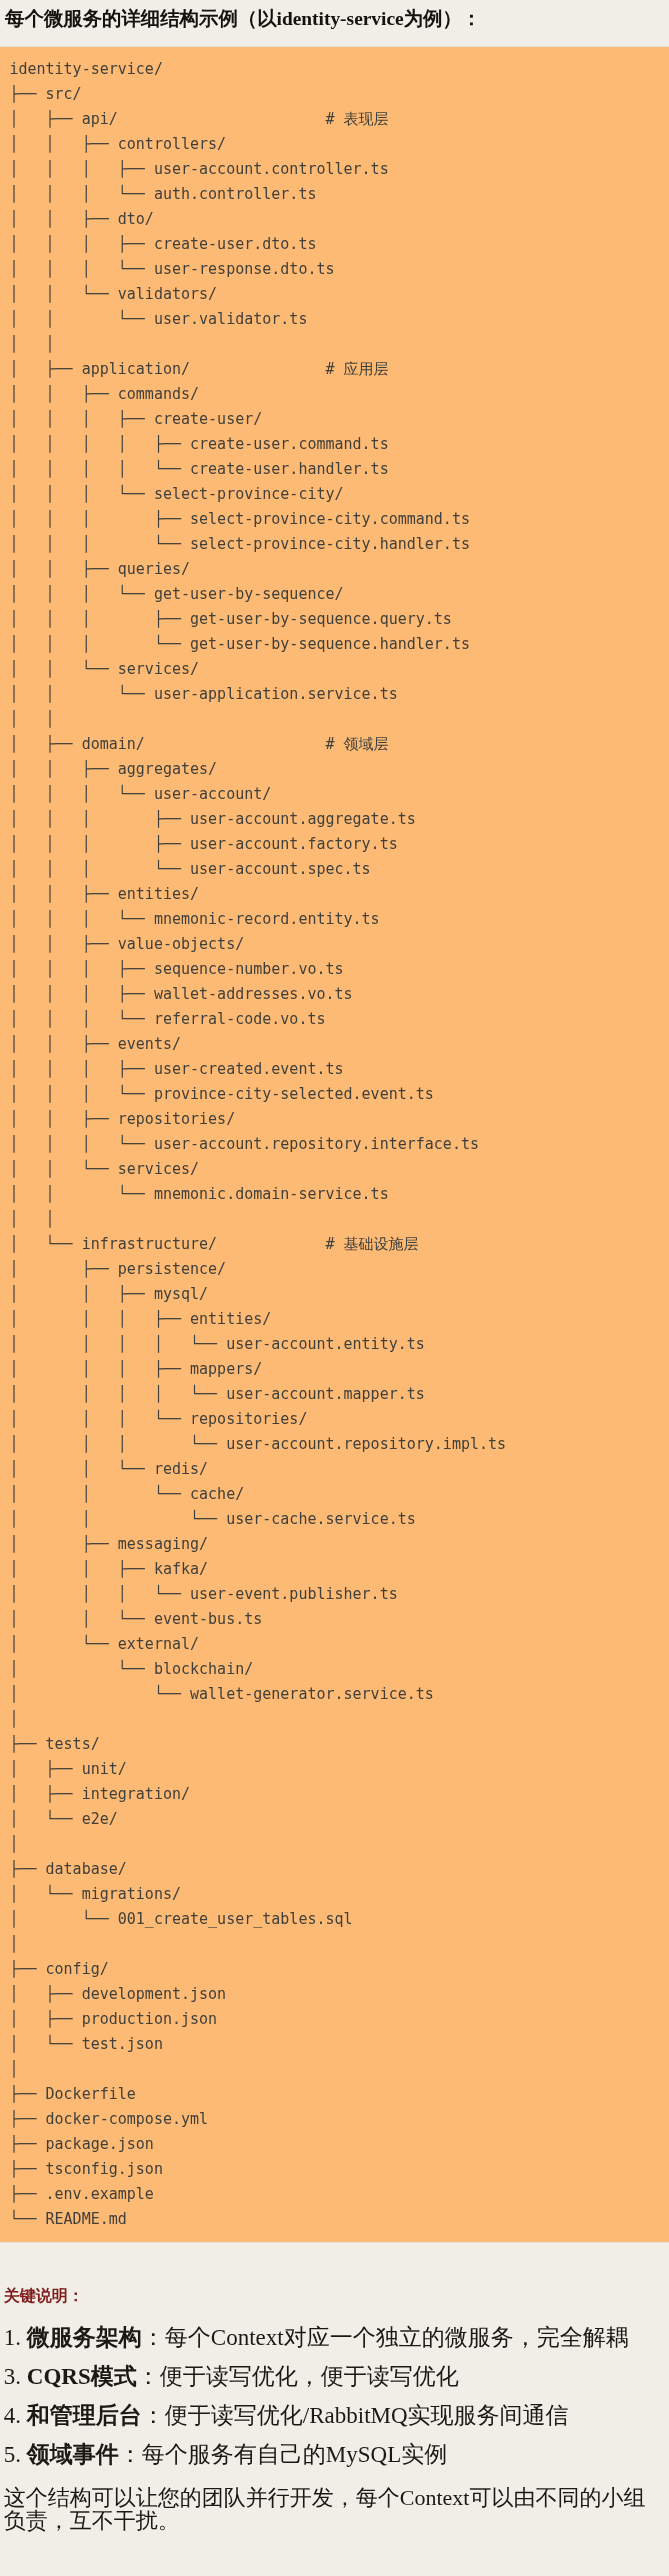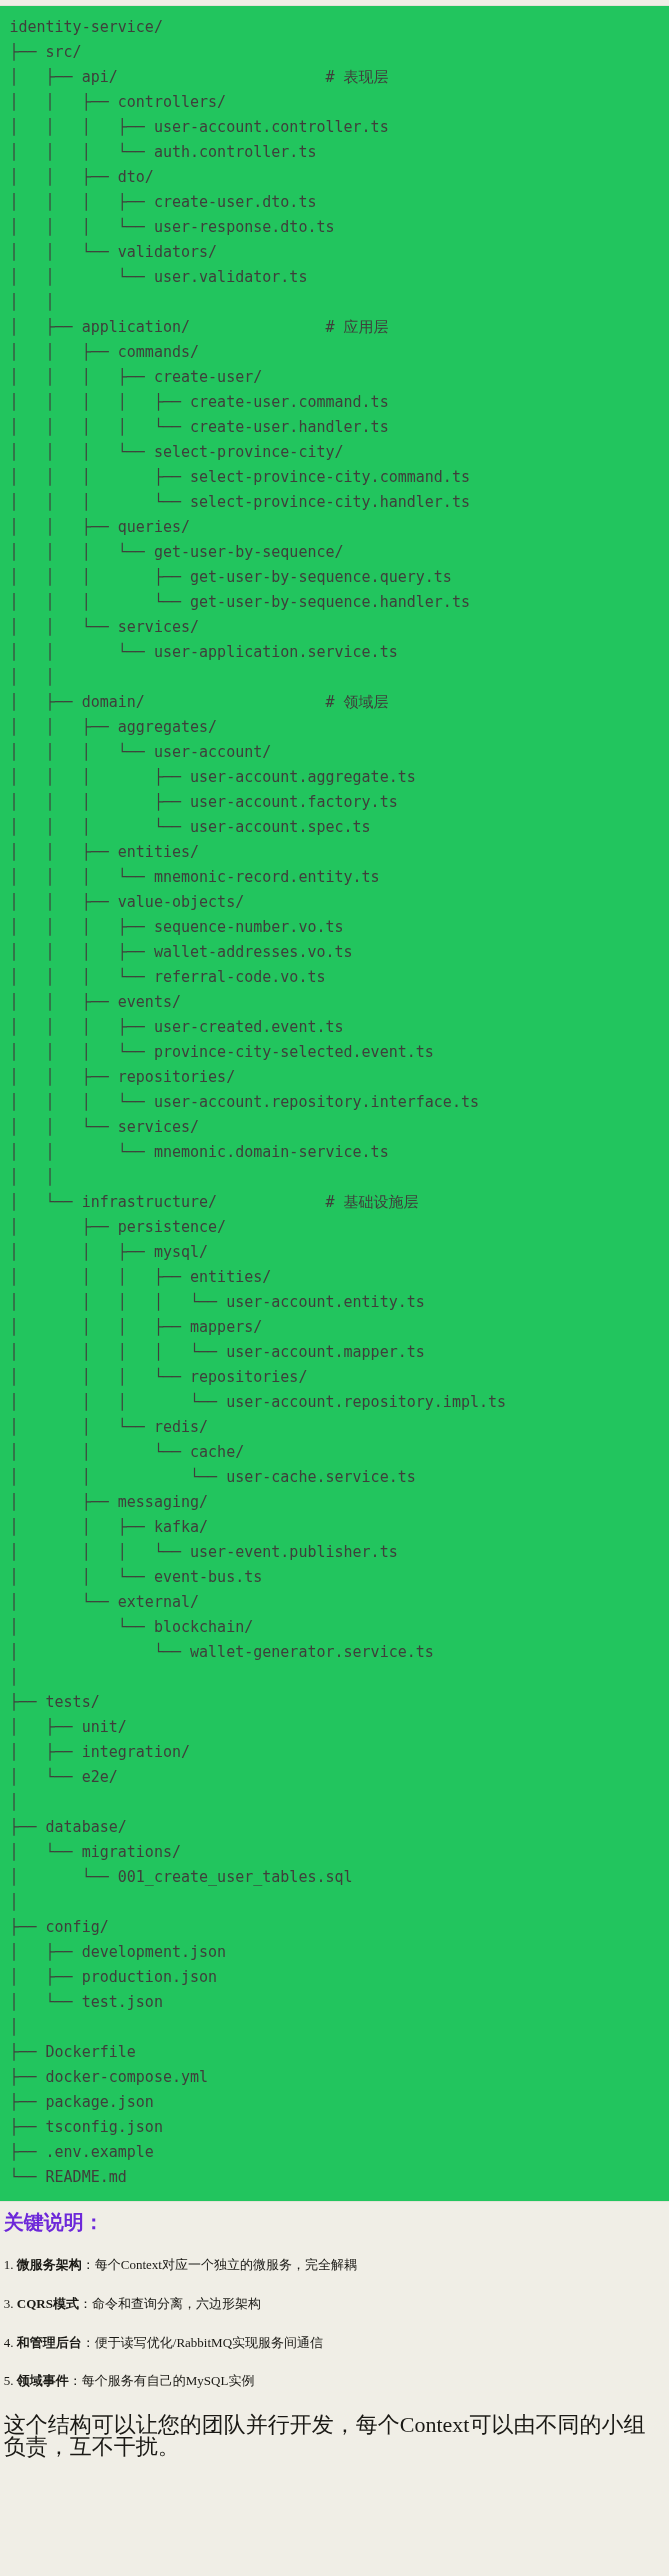--- a/index.html
+++ b/index.html
@@ -13,65 +13,66 @@
 
   .doc-title {
     font-size: 19.4px;
     line-height: 27.5px;
     font-weight: 700;
     color: #13120e;
     margin: 0 1.3px 13.8px 1.3px;
   }
 
   .code-block {
-    background: #22c55e;
+    background: #fdba74;
     border-top: 0.6px solid #e5e2d8;
     border-bottom: 0.6px solid #e5e2d8;
     margin: 0 -3.8px;
     padding: 9.4px 0 10.6px 0;
     overflow: hidden;
   }
   .code-block pre {
     margin: 0;
     padding: 0 9.4px;
     font-family: "DejaVu Sans Mono", monospace;
     font-size: 15px;
     line-height: 25px;
     color: #3f3f3b;
     white-space: pre;
   }
 
   .notes-heading {
-    font-size: 20px;
+    font-size: 16px;
     line-height: 25px;
     font-weight: 700;
-    color: #6d28d9;
-    margin: 8px 0 19px 0;
+    color: #7f1d1d;
+    margin: 40px 0 19px 0;
   }
 
   .notes-list { margin: 0; padding: 0; list-style: none; }
   .note-item {
-    font-size: 13px;
+    font-size: 23px;
     line-height: 22.5px;
     margin: 0 0 16.3px 0;
   }
   .note-num { white-space: pre; }
   .note-term { font-weight: 700; }
 
   .closing-paragraph {
     font-size: 22px;
     line-height: 22.5px;
     margin: 21px 0 0 0;
   }
 </style>
 </head>
 <body>
 
 <div class="page">
 
+  <h1 class="doc-title">每个微服务的详细结构示例（以identity-service为例）：</h1>
 
   <div class="code-block">
     <pre>identity-service/
 ├── src/
 │   ├── api/                       # 表现层
 │   │   ├── controllers/
 │   │   │   ├── user-account.controller.ts
 │   │   │   └── auth.controller.ts
 │   │   ├── dto/
 │   │   │   ├── create-user.dto.ts
@@ -153,21 +154,21 @@
 ├── package.json
 ├── tsconfig.json
 ├── .env.example
 └── README.md</pre>
   </div>
 
   <h2 class="notes-heading">关键说明：</h2>
 
   <div class="notes-list">
     <div class="note-item"><span class="note-num">1. </span><span class="note-term">微服务架构</span><span class="note-text">：每个Context对应一个独立的微服务，完全解耦</span></div>
-    <div class="note-item"><span class="note-num">3. </span><span class="note-term">CQRS模式</span><span class="note-text">：命令和查询分离，六边形架构</span></div>
+    <div class="note-item"><span class="note-num">3. </span><span class="note-term">CQRS模式</span><span class="note-text">：便于读写优化，便于读写优化</span></div>
     <div class="note-item"><span class="note-num">4. </span><span class="note-term">和管理后台</span><span class="note-text">：便于读写优化/RabbitMQ实现服务间通信</span></div>
     <div class="note-item"><span class="note-num">5. </span><span class="note-term">领域事件</span><span class="note-text">：每个服务有自己的MySQL实例</span></div>
   </div>
 
   <p class="closing-paragraph">这个结构可以让您的团队并行开发，每个Context可以由不同的小组负责，互不干扰。</p>
 
 </div>
 
 
 </body></html>

